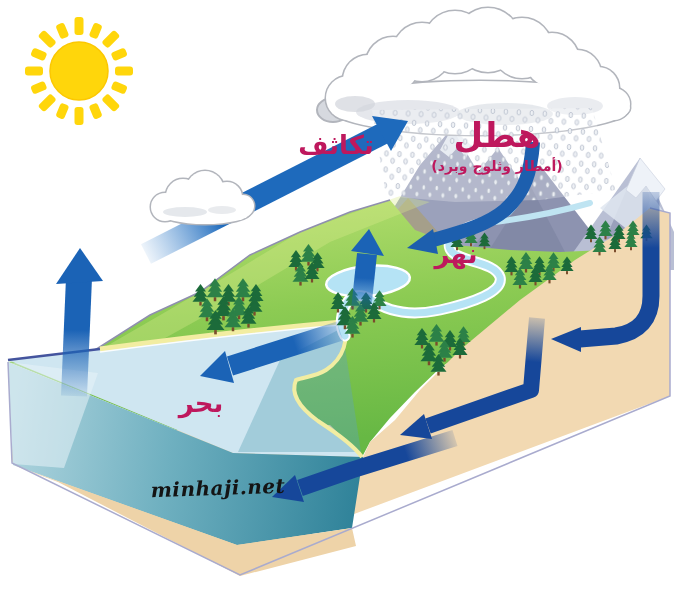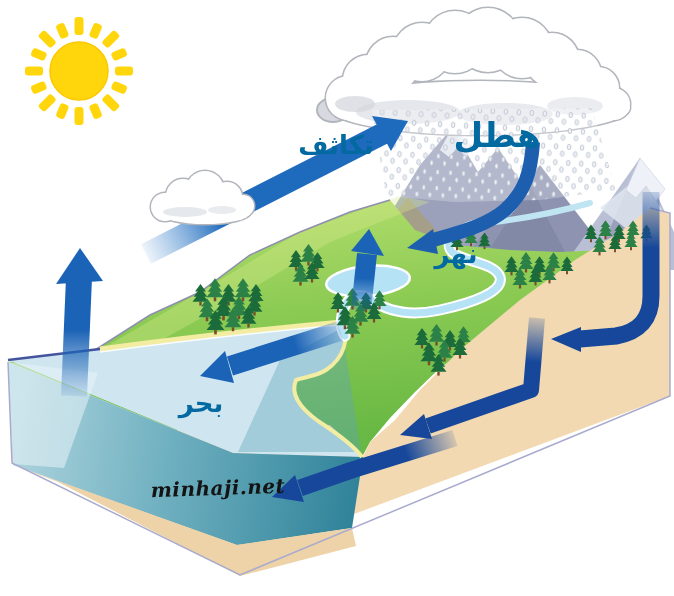--- a/index.html
+++ b/index.html
@@ -1,19 +1,19 @@
 <!DOCTYPE html>
 <html><head>
 <meta charset="utf-8">
 <style>
   html,body{margin:0;padding:0;background:#ffffff;}
   .stage{position:relative;width:674px;height:596px;background:#ffffff;overflow:hidden;
          font-family:"DejaVu Sans",sans-serif;}
   .stage svg{position:absolute;left:0;top:0;}
-  .lab{position:absolute;color:#0369a1;font-weight:700;direction:rtl;text-align:center;
+  .lab{position:absolute;color:#be185d;font-weight:700;direction:rtl;text-align:center;
        line-height:1.05;white-space:nowrap;}
   .lab-evaporation{left:38px;top:224px;width:88px;font-size:27px;}
   .lab-condensation{left:284px;top:132px;width:104px;font-size:26px;}
   .lab-precipitation{left:451px;top:118px;width:92px;font-size:34px;}
   .lab-precip-detail{left:414px;top:159px;width:166px;font-size:14px;}
   .lab-river{left:424px;top:241px;width:64px;font-size:26px;}
   .lab-sea{left:165px;top:390px;width:72px;font-size:26px;}
   .watermark{position:absolute;left:148px;top:476px;width:140px;font-size:20px;color:#141414;
        font-family:"DejaVu Serif",serif;font-style:italic;font-weight:700;letter-spacing:.5px;
        transform:rotate(-2deg);text-align:center;}
@@ -288,17 +288,18 @@
     </g>
     <g>
       <path d="M455,438 L352,470 L300,488" stroke="url(#gA9)" stroke-width="17" fill="none" stroke-linejoin="round"></path>
       <polygon points="295,475 304,502 272,497" fill="#16479a"></polygon>
     </g>
   </g>
 </svg>
 
 <div class="lab lab-condensation" dir="rtl">تكاثف</div>
 <div class="lab lab-precipitation" dir="rtl">هطل</div>
+<div class="lab lab-precip-detail" dir="rtl">(أمطار وثلوج وبرد)</div>
 <div class="lab lab-sea" dir="rtl">بحر</div>
 <div class="lab lab-river" dir="rtl">نهر</div>
 <div class="watermark">minhaji.net</div>
 
 </div>
 
 </body></html>

